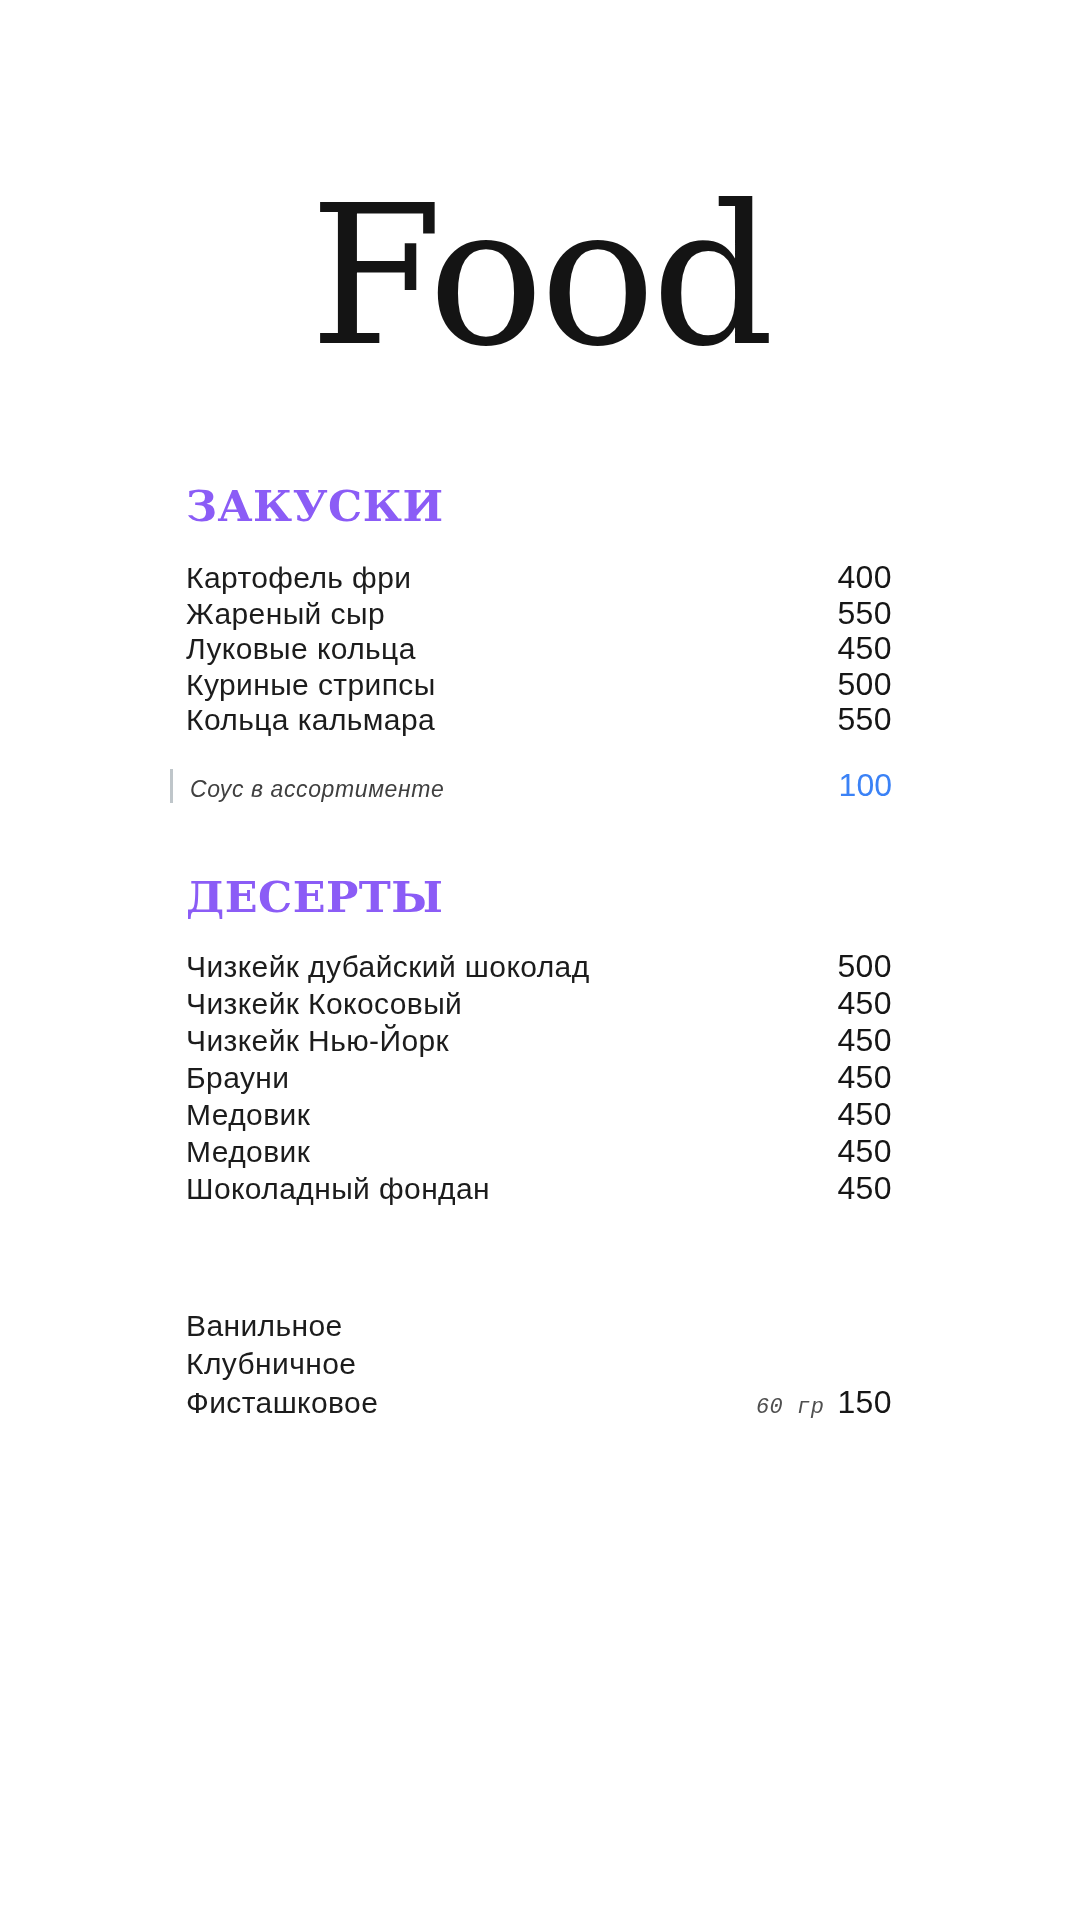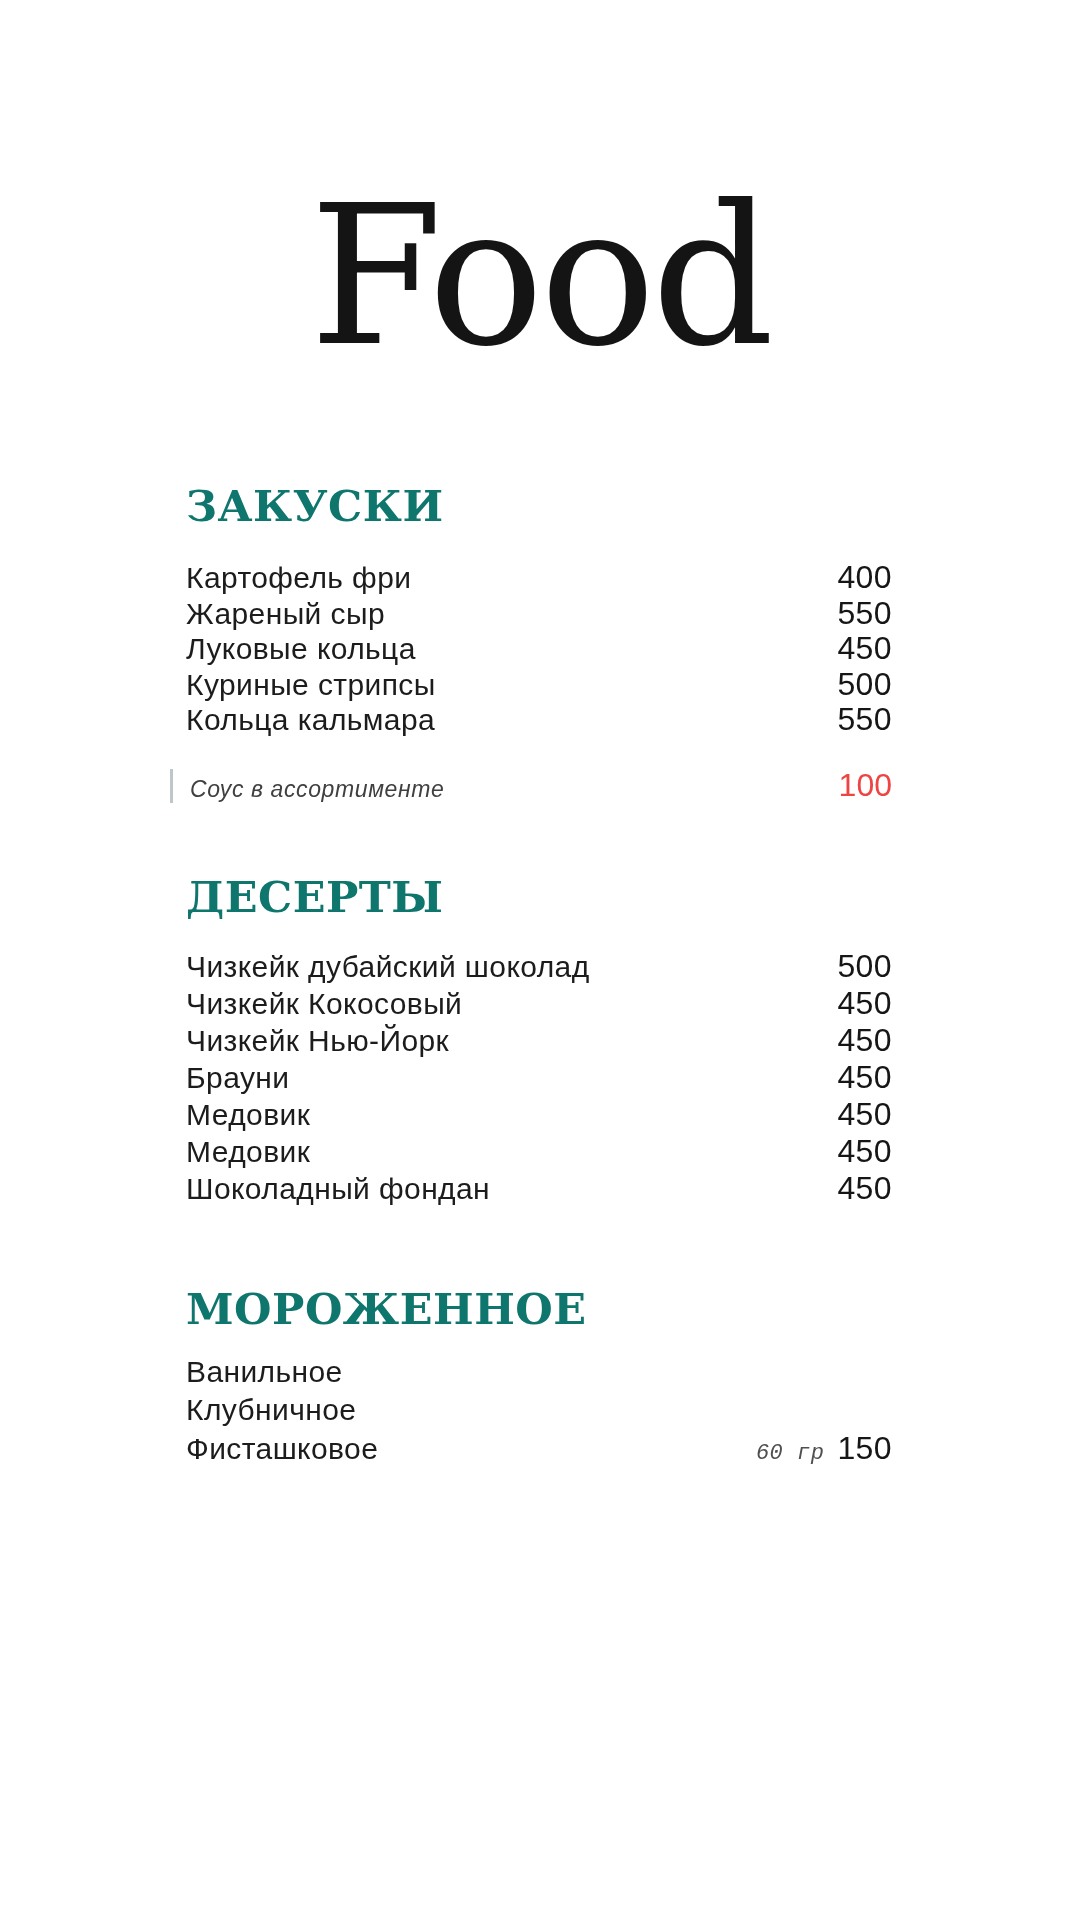--- a/index.html
+++ b/index.html
@@ -34,21 +34,21 @@
   }
   .sec-appetizers { top: 483px; }
   .sec-desserts   { top: 874px; }
   .sec-icecream   { top: 1286px; }
   .section-heading {
     font-family: "DejaVu Serif", serif;
     font-weight: 700;
     font-size: 43px;
     line-height: 46px;
     letter-spacing: 0.5px;
-    color: #0f766e;
+    color: #8b5cf6;
     white-space: nowrap;
   }
   .menu-list { margin-top: 31px; }
   .sec-desserts .menu-list { margin-top: 28px; }
   .sec-icecream .menu-list { margin-top: 21px; }
   .row {
     display: flex;
     align-items: baseline;
     line-height: 35.5px;
     font-size: 30px;
@@ -89,21 +89,21 @@
   .note-text {
     font-style: italic;
     font-size: 23px;
     letter-spacing: 0.6px;
     color: #404040;
     margin-top: 8px;
   }
   .note-spacer { flex: 1 1 auto; }
   .note-price {
     font-size: 32px;
-    color: #ef4444;
+    color: #3b82f6;
     white-space: nowrap;
   }
 </style>
 </head>
 <body>
 
 <div class="page">
 
   <div class="title">Food</div>
 
@@ -167,21 +167,20 @@
           <span class="item-price">450</span>
         </div>
         <div class="row">
           <span class="item-name">Шоколадный фондан</span>
           <span class="item-price">450</span>
         </div>
       </div>
   </div>
 
   <div class="section sec-icecream">
-    <div class="section-heading">МОРОЖЕННОЕ</div>
     <div class="menu-list">
         <div class="row">
           <span class="item-name">Ванильное</span>
         </div>
         <div class="row">
           <span class="item-name">Клубничное</span>
         </div>
         <div class="row">
           <span class="item-name">Фисташковое</span>
           <span class="item-weight">60 гр</span>

